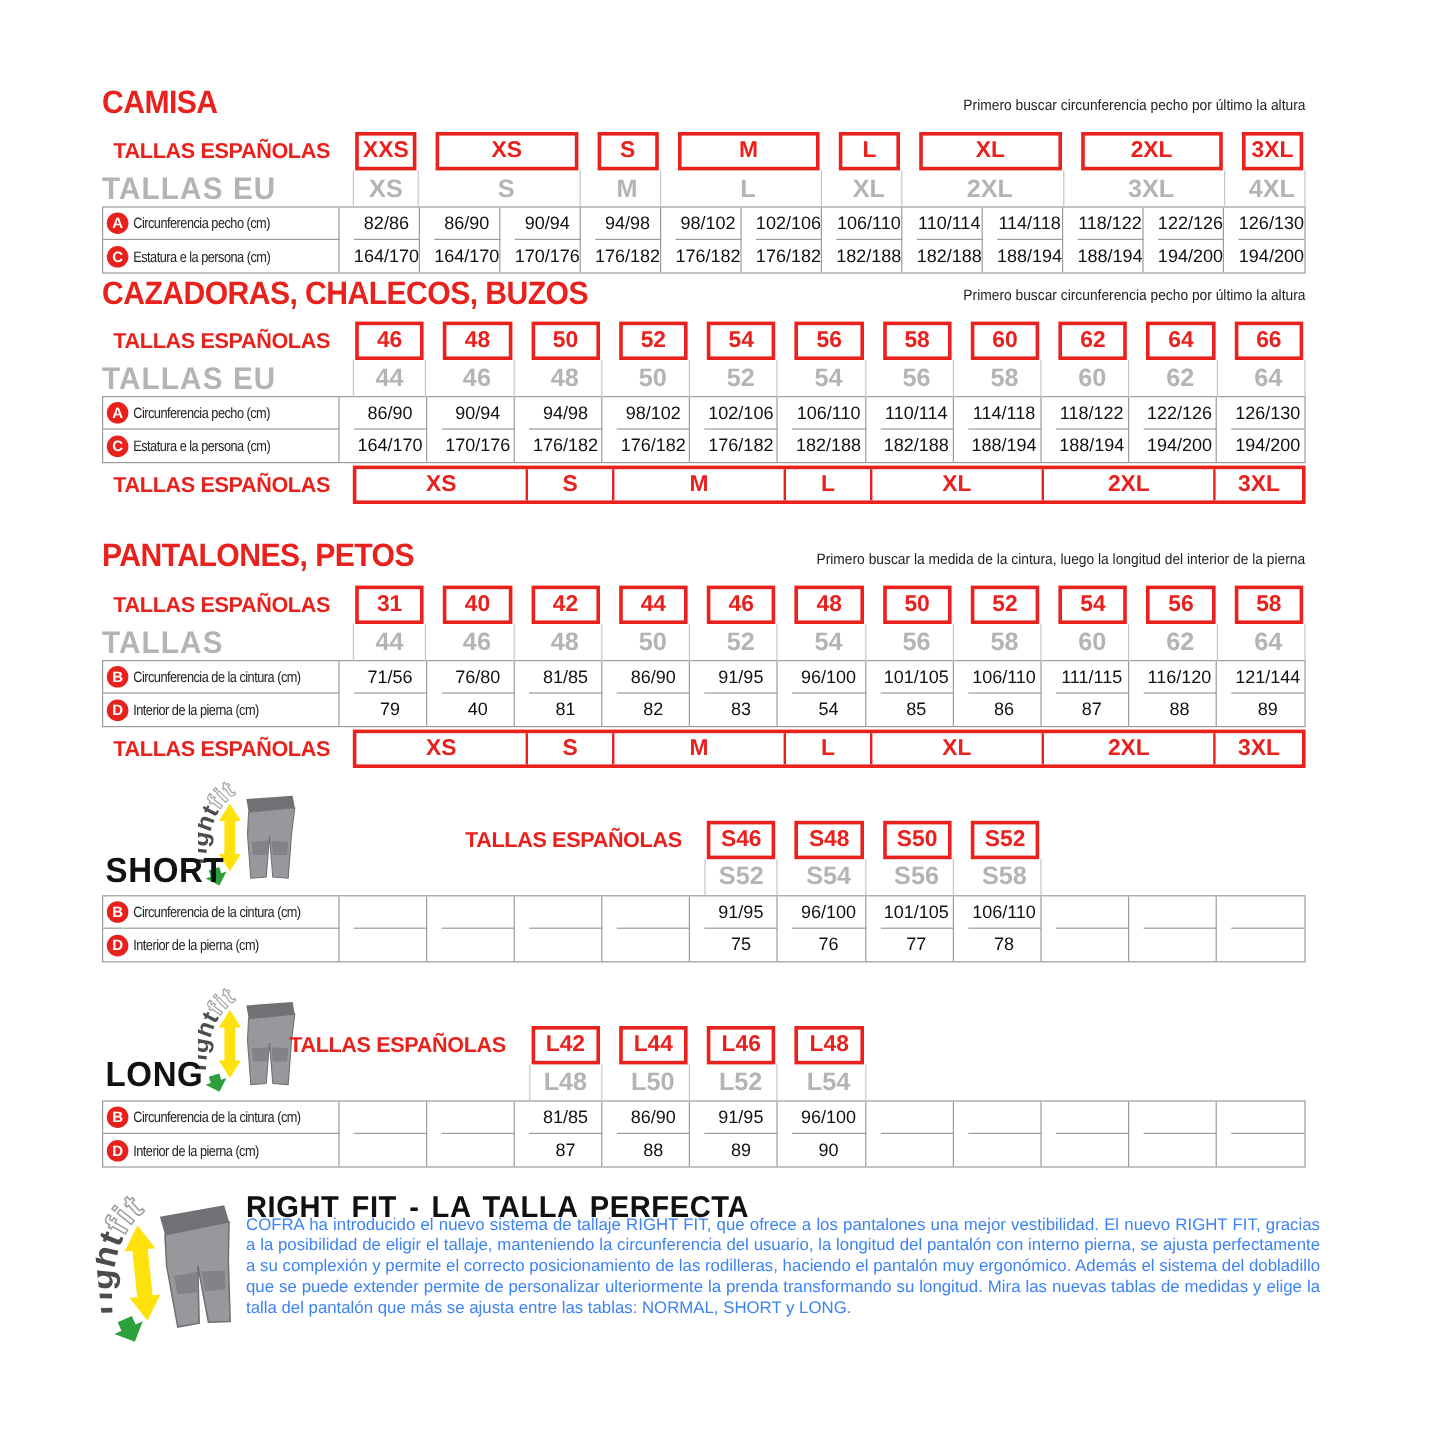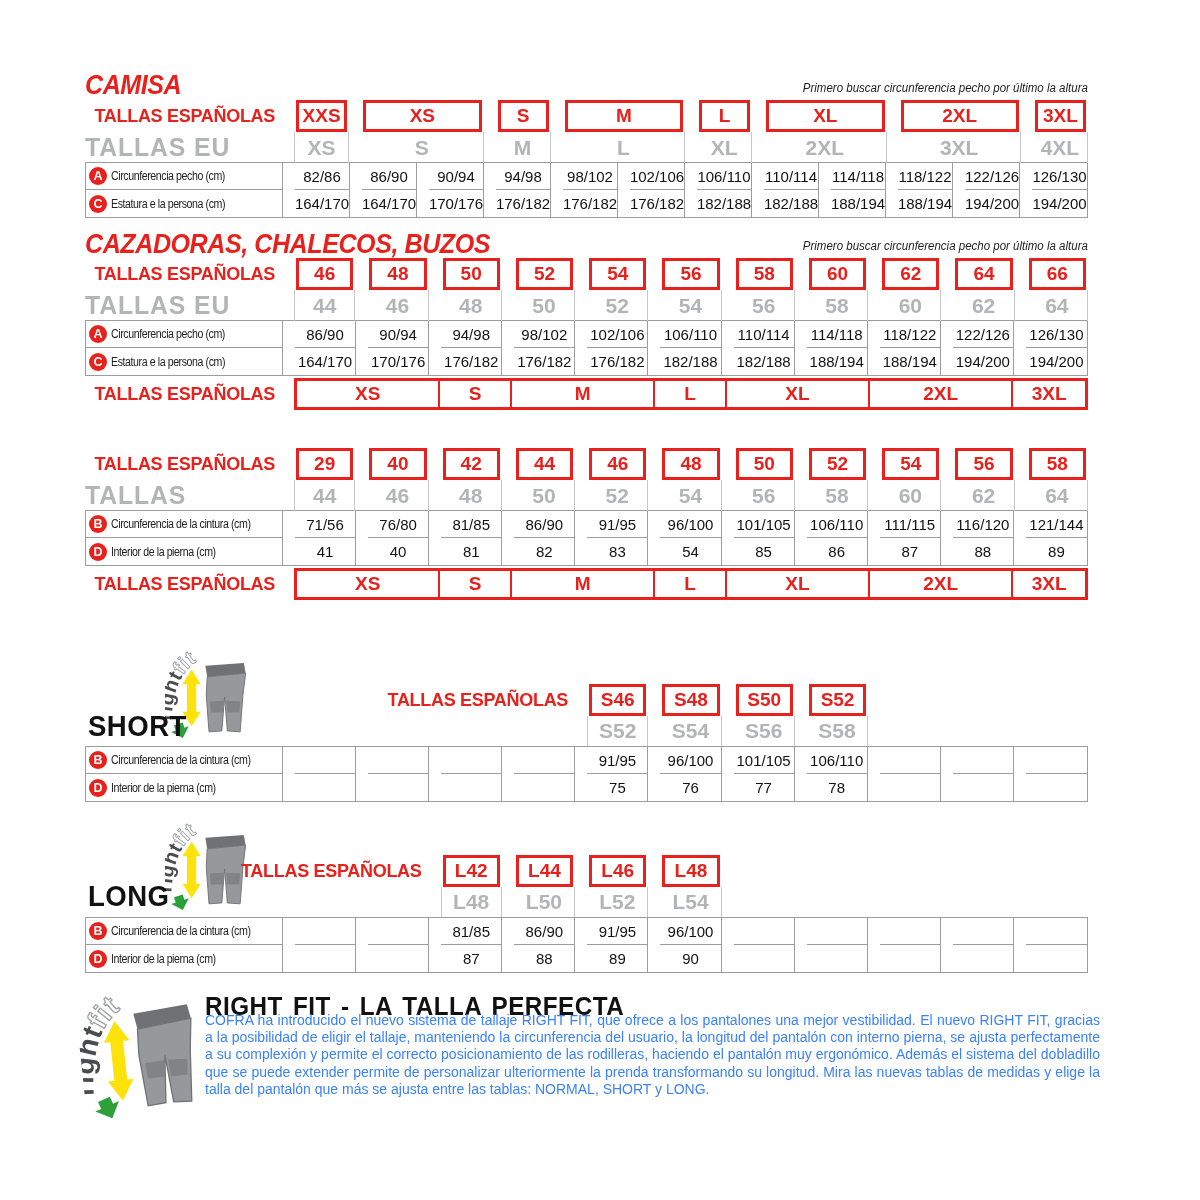--- a/index.html
+++ b/index.html
@@ -1,19 +1,19 @@
 <!DOCTYPE html>
 <html><head>
 <meta charset="utf-8">
 <style>
   html,body{margin:0;padding:0;background:#fff;}
   #canvas{position:relative;width:1200px;height:1200px;background:#fff;overflow:hidden;
           font-family:"Liberation Sans",sans-serif;color:#111;}
   .sec{position:absolute;left:85px;width:1003px;}
-  .title-band{position:relative;height:30px;margin-bottom:0;font-style:italic;}
+  .title-band{position:relative;height:30px;margin-bottom:10px;}
   .sec-title{margin:0;color:#e8211d;font-size:27px;font-weight:bold;letter-spacing:-0.5px;
              transform:scaleX(.93);transform-origin:0 50%;white-space:nowrap;line-height:30px;}
   .note{position:absolute;right:0;bottom:5px;font-size:12.5px;color:#1c1c1c;white-space:nowrap;
         transform:scaleX(.92);transform-origin:100% 50%;}
   .trow{display:grid;align-items:stretch;gap:12px;}
   .esp-row{height:32px;}
   .esp-label{display:flex;align-items:center;justify-content:flex-end;padding-right:7px;
              color:#e8211d;font-weight:bold;font-size:18px;letter-spacing:-0.3px;white-space:nowrap;}
   .redbox{border:3px solid #e8211d;margin:0 2px;display:flex;align-items:center;justify-content:center;
           color:#e8211d;font-weight:bold;font-size:19px;background:#fff;}
@@ -222,24 +222,28 @@
             <div class="redcell">L</div>
             <div class="redcell" style="grid-column: span 2;">XL</div>
             <div class="redcell" style="grid-column: span 2;">2XL</div>
             <div class="redcell">3XL</div>
           </div>
         </div>
       </div>
   </section>
 
   <section class="sec" style="top:448px">
+    <div class="title-band" style="height:30px">
+      <h2 class="sec-title">PANTALONES, PETOS</h2>
+      <div class="note">Primero buscar la medida de la cintura, luego la longitud del interior de la pierna</div>
+    </div>
     <div class="rows">
         <div class="trow esp-row" style="grid-template-columns: 197px repeat(11, 1fr);">
           <div class="esp-label">TALLAS ESPAÑOLAS</div>
-          <div class="redbox">29</div>
+          <div class="redbox">31</div>
           <div class="redbox">40</div>
           <div class="redbox">42</div>
           <div class="redbox">44</div>
           <div class="redbox">46</div>
           <div class="redbox">48</div>
           <div class="redbox">50</div>
           <div class="redbox">52</div>
           <div class="redbox">54</div>
           <div class="redbox">56</div>
           <div class="redbox">58</div>
@@ -274,21 +278,21 @@
             <div class="cell val">106/110</div>
             <div class="cell val">111/115</div>
             <div class="cell val">116/120</div>
             <div class="cell val">121/144</div>
           </div>
           <div class="trow data-row" style="grid-template-columns: 197px repeat(11, 1fr);">
             <div class="cell rowlabel">
               <div class="dot">D</div>
               <div class="rltxt">Interior de la pierna (cm)</div>
             </div>
-            <div class="cell val">41</div>
+            <div class="cell val">79</div>
             <div class="cell val">40</div>
             <div class="cell val">81</div>
             <div class="cell val">82</div>
             <div class="cell val">83</div>
             <div class="cell val">54</div>
             <div class="cell val">85</div>
             <div class="cell val">86</div>
             <div class="cell val">87</div>
             <div class="cell val">88</div>
             <div class="cell val">89</div>

